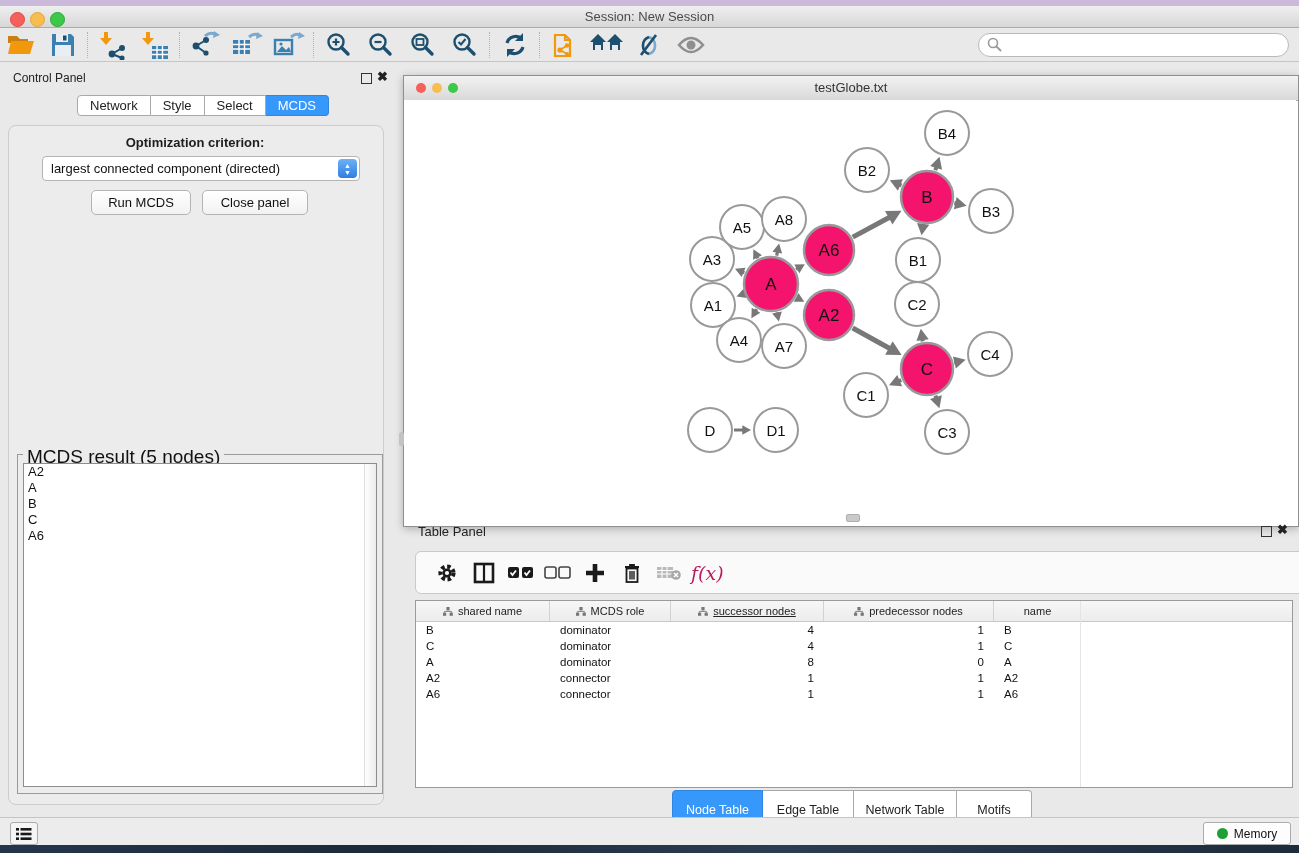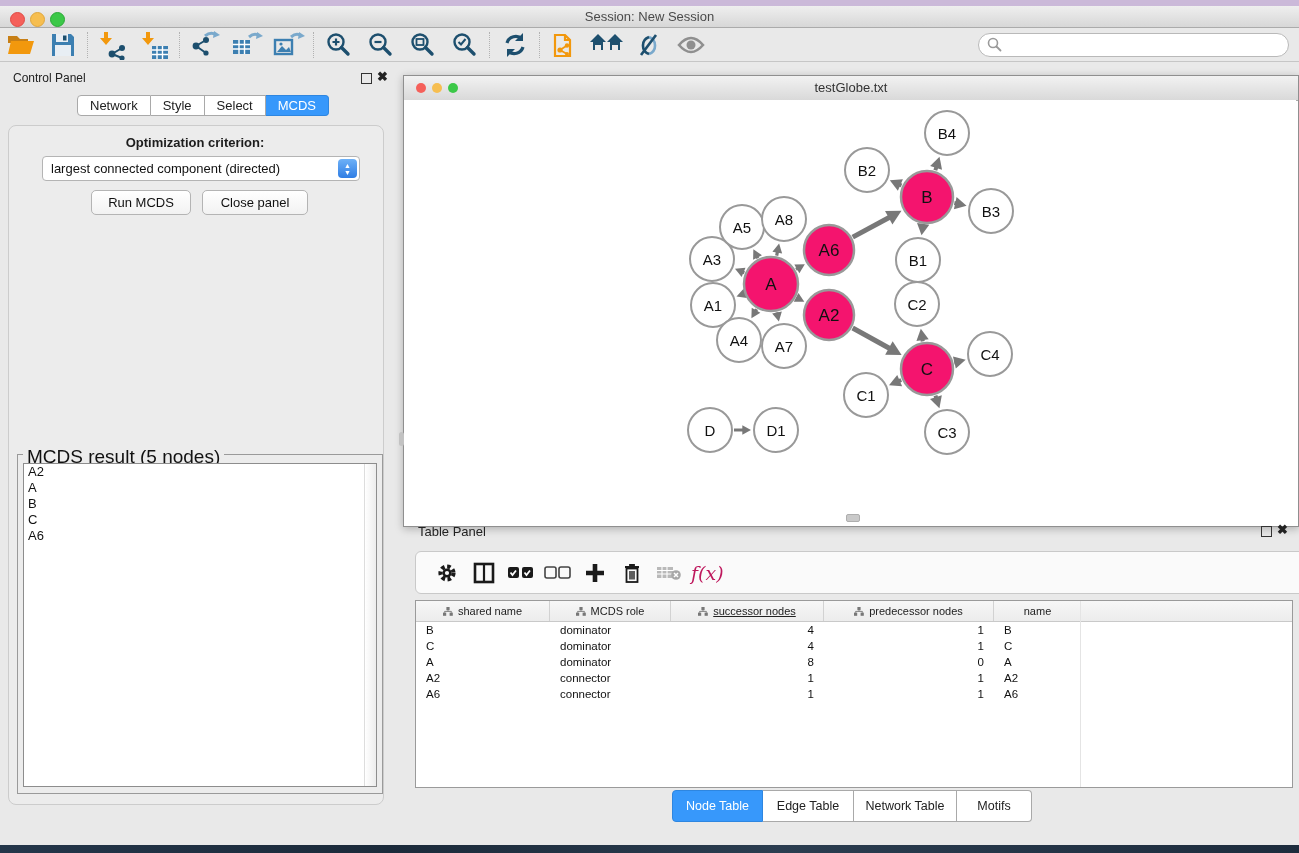--- a/index.html
+++ b/index.html
@@ -83,21 +83,21 @@
   .fx{font-family:"DejaVu Serif",serif;font-style:italic;font-size:19px;color:#be185d;margin-left:4px;}
   .table{left:415px;top:600px;width:876px;height:186px;background:#fff;border:1px solid #9a9a9a;overflow:hidden;}
   .thead{display:flex;height:20px;background:linear-gradient(#f7f7f7,#ececec);border-bottom:1px solid #c9c9c9;text-align:right;}
   .th{display:flex;align-items:center;justify-content:center;gap:5px;font-size:11px;color:#222;
       border-right:1px solid #d2d2d2;box-sizing:border-box;}
   .th:last-child{border-right:none;}
   .trow{display:flex;height:16px;align-items:center;}
   .td{font-size:11.5px;color:#111;box-sizing:border-box;padding:0 10px;white-space:nowrap;overflow:hidden;}
   .td.right{text-align:right;}
   .name-col-line{position:absolute;left:664px;top:0;width:1px;height:100%;background:#e4e4e4;}
-  .tp-tabs{left:672px;top:790px;height:32px;display:flex;}
+  .tp-tabs{left:672px;top:790px;height:39px;display:flex;}
   .tp-tabs .seg{font-size:12.5px;}
 
   
   .statusbar{left:0;top:817px;width:1299px;height:28px;background:#ececec;border-top:1px solid #c4c4c4;}
   .list-btn{position:absolute;left:10px;top:4px;width:26px;height:21px;background:#f5f5f5;
             border:1px solid #ababab;border-radius:3px;display:flex;align-items:center;justify-content:center;}
   .mem-btn{position:absolute;right:8px;top:4px;width:86px;height:21px;background:#fdfdfd;
            border:1px solid #ababab;border-radius:3px;display:flex;align-items:center;
            justify-content:center;gap:6px;font-size:12px;color:#111;}
   .mem-dot{width:11px;height:11px;border-radius:50%;background:#1f9e35;}
@@ -522,15 +522,31 @@
     <div class="name-col-line"></div>
   </div>
 
   <div class="abs tp-tabs" id="tp-tabs">
       <div class="seg sel" style="width: 91px; box-sizing: border-box; padding: 0px;">Node Table</div>
       <div class="seg" style="width: 91px; box-sizing: border-box; padding: 0px;">Edge Table</div>
       <div class="seg" style="width: 103px; box-sizing: border-box; padding: 0px;">Network Table</div>
       <div class="seg" style="width: 75px; box-sizing: border-box; padding: 0px;">Motifs</div>
     </div>
 
+  <div class="abs statusbar">
+    <div class="list-btn">
+      <svg width="16" height="14" viewBox="0 0 16 14">
+        <rect x="0" y="1" width="3" height="2.6" fill="#1a1a1a"></rect>
+          <rect x="4.5" y="1" width="11" height="2.6" fill="#1a1a1a"></rect>
+        <rect x="0" y="5.7" width="3" height="2.6" fill="#1a1a1a"></rect>
+          <rect x="4.5" y="5.7" width="11" height="2.6" fill="#1a1a1a"></rect>
+        <rect x="0" y="10.4" width="3" height="2.6" fill="#1a1a1a"></rect>
+          <rect x="4.5" y="10.4" width="11" height="2.6" fill="#1a1a1a"></rect>
+      </svg>
+    </div>
+    <div class="mem-btn">
+      <div class="mem-dot"></div>
+      <span>Memory</span>
+    </div>
+  </div>
 
   <div class="abs wallpaper-bottom"></div>
 </div>
 
 </body></html>

